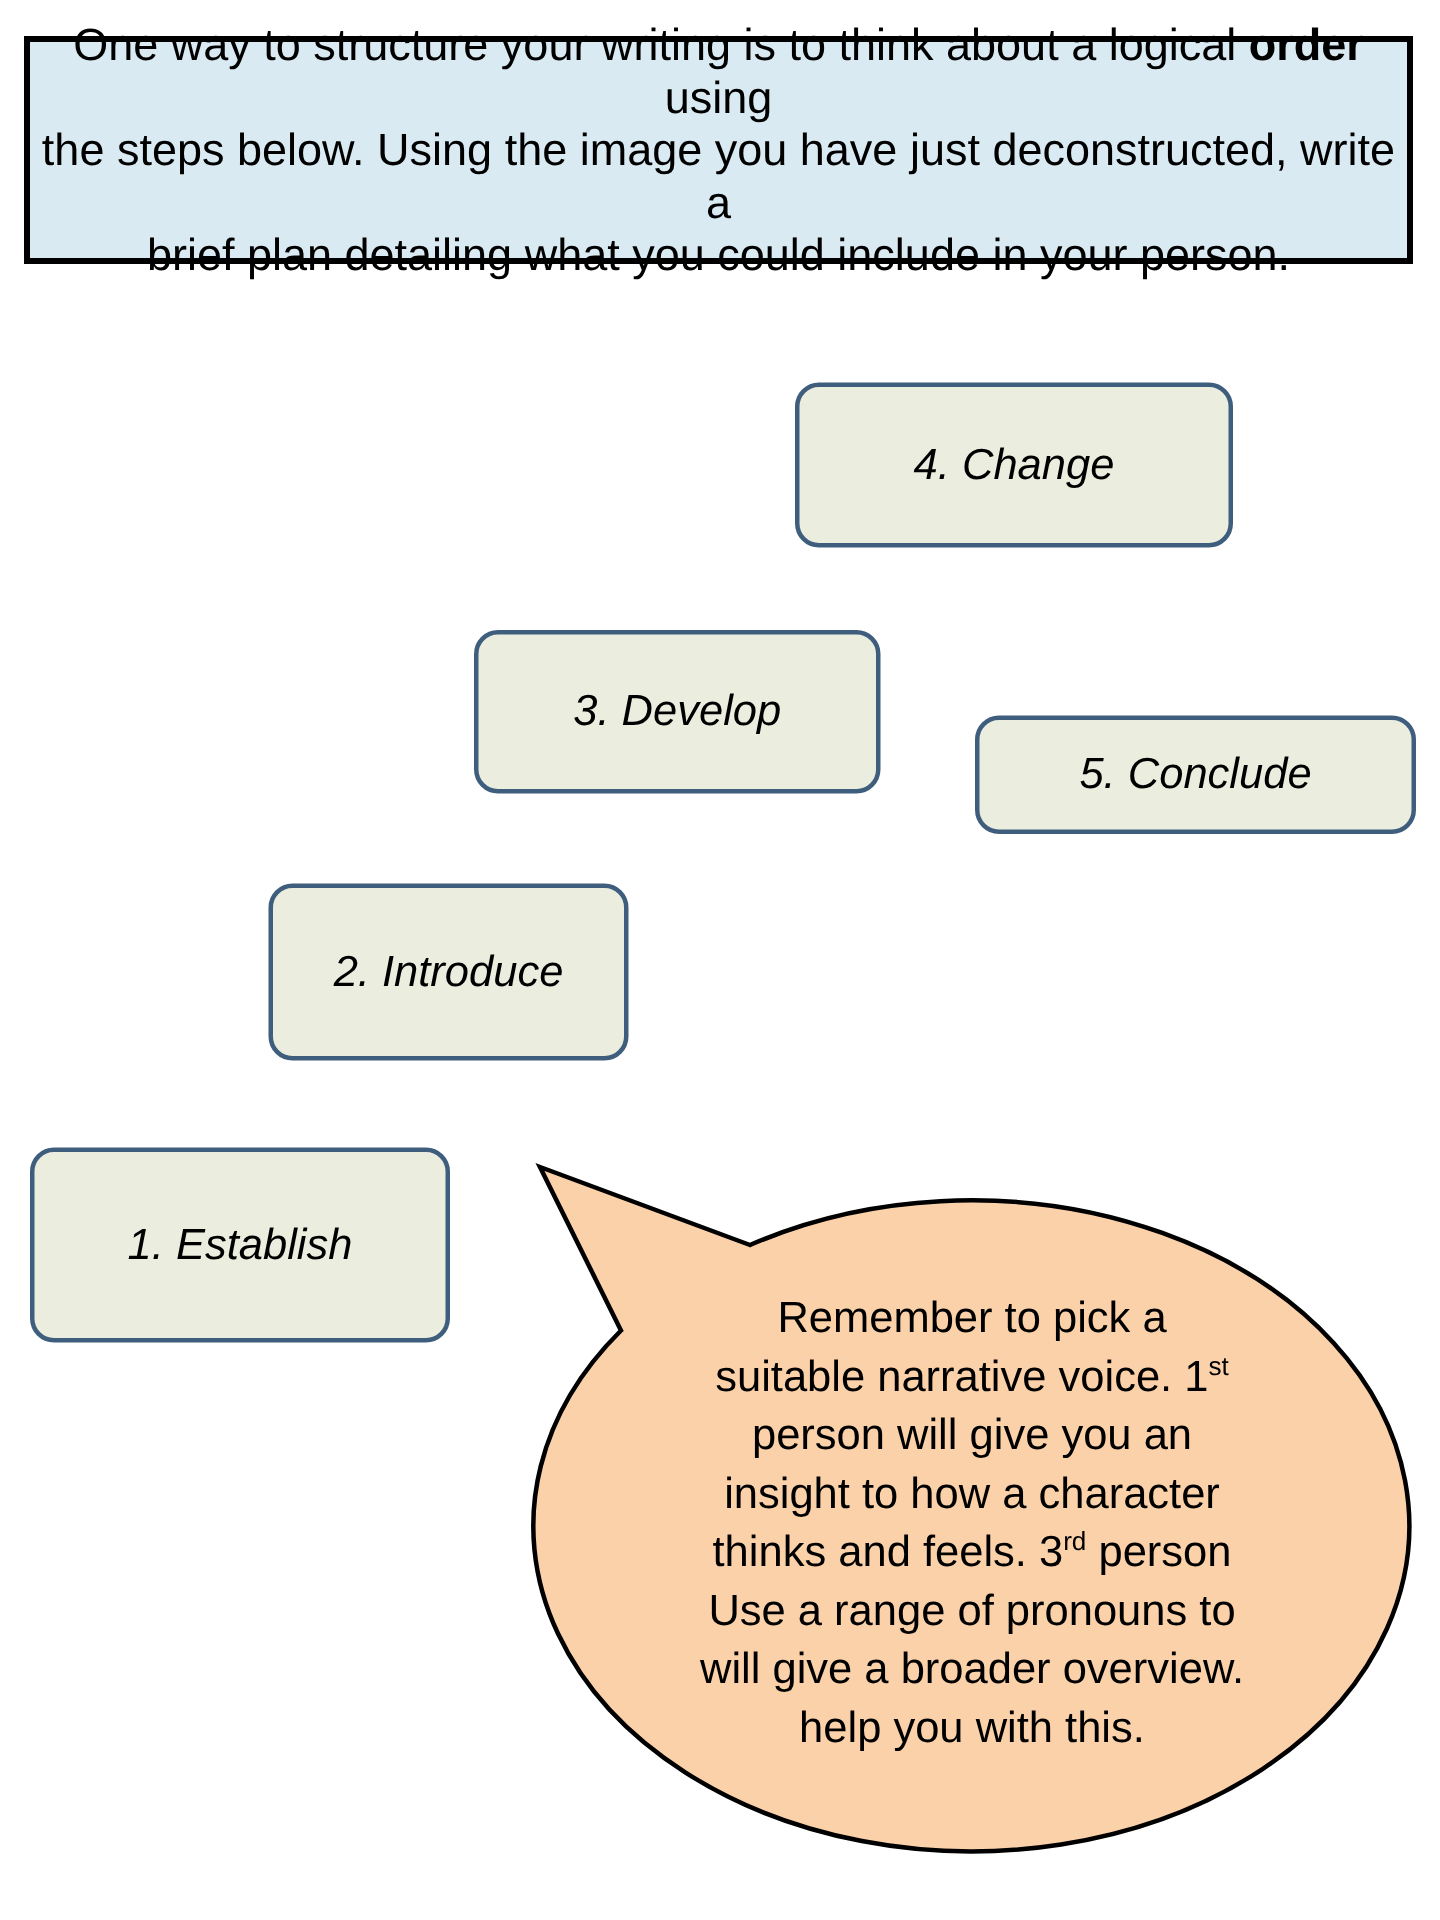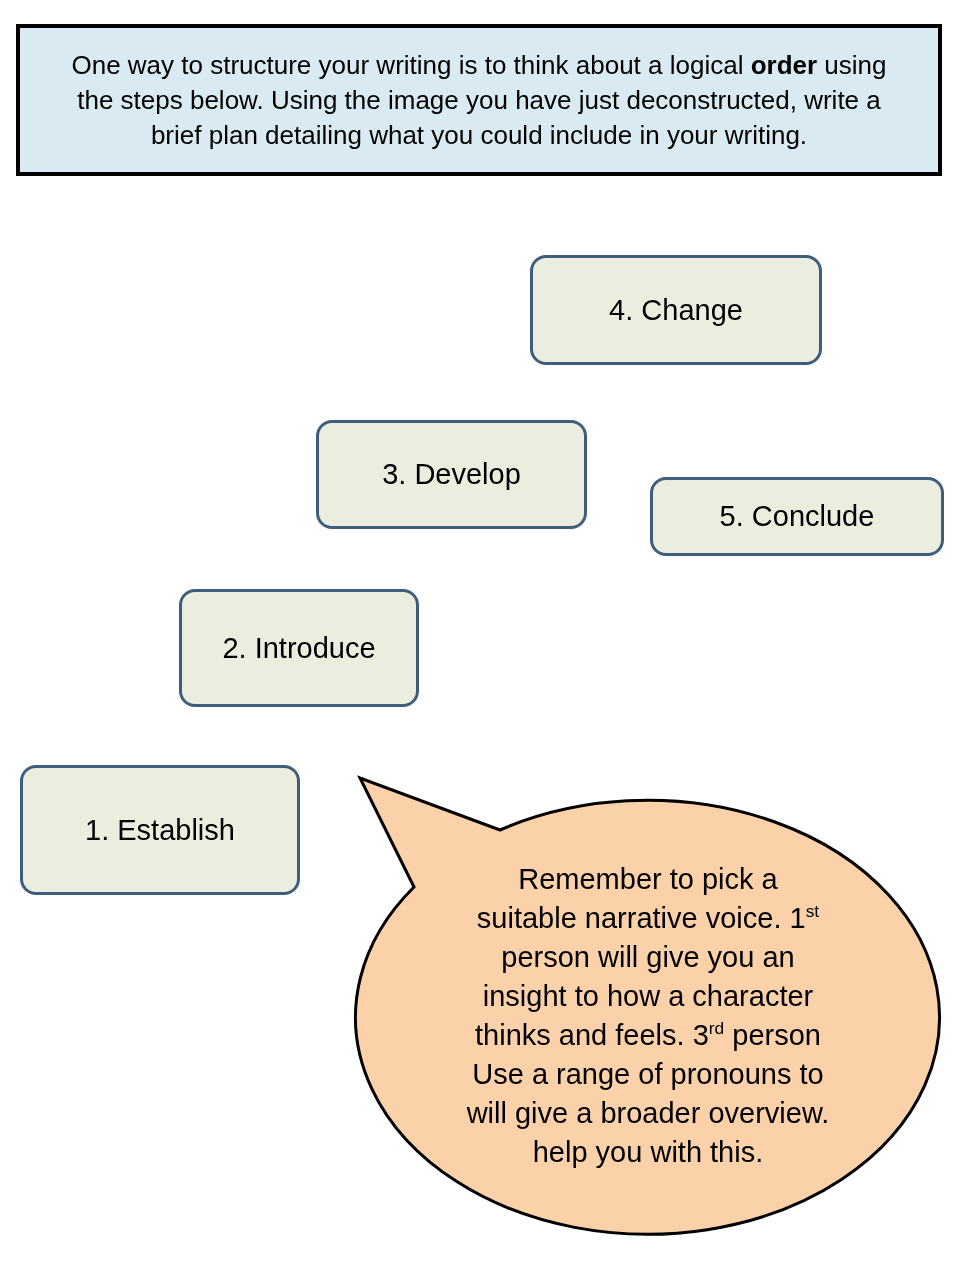--- a/index.html
+++ b/index.html
@@ -19,34 +19,35 @@
     left: 16px; top: 24px;
     width: 926px; height: 152px;
     box-sizing: border-box;
     background: var(--header-bg, #d9eaf2);
     border: 4px solid var(--header-border, #000000);
     display: flex;
     align-items: center;
     justify-content: center;
     text-align: center;
   }
-  .banner-text { font-size: 26px; line-height: 35px; }
+  .banner-text { font-size: 30px; line-height: 35px; }
   .banner-text .bold { font-weight: bold; }
 
   
   .step {
     position: absolute;
     box-sizing: border-box;
     background: var(--step-bg, #ebeedf);
     border: 3px solid var(--step-border, #3f5e7e);
     border-radius: 16px;
     display: flex;
     align-items: center;
     justify-content: center;
     font-size: 29px;
+    font-style: italic;
   }
   .step-1 { left: 20px;  top: 765px; width: 280px; height: 130px; }
   .step-2 { left: 179px; top: 589px; width: 240px; height: 118px; }
   .step-3 { left: 316px; top: 420px; width: 271px; height: 109px; }
   .step-4 { left: 530px; top: 255px; width: 292px; height: 110px; }
   .step-5 { left: 650px; top: 477px; width: 294px; height: 79px; }
 
   
   .bubble-svg {
     position: absolute;
@@ -74,21 +75,21 @@
 </style>
 </head>
 <body>
 
 <div class="slide">
 
   <div class="banner">
     <div class="banner-text">
         <div><span>One way to structure your writing is to think about a logical </span><span class="bold">order</span><span> using</span></div>
         <div><span>the steps below. Using the image you have just deconstructed, write a</span></div>
-        <div><span>brief plan detailing what you could include in your writing.</span></div>
+        <div><span>brief plan detailing what you could include in your person.</span></div>
       </div>
   </div>
 
   <div class="step step-1">
     <span class="step-label">1. Establish</span>
   </div>
 
   <div class="step step-2">
     <span class="step-label">2. Introduce</span>
   </div>

